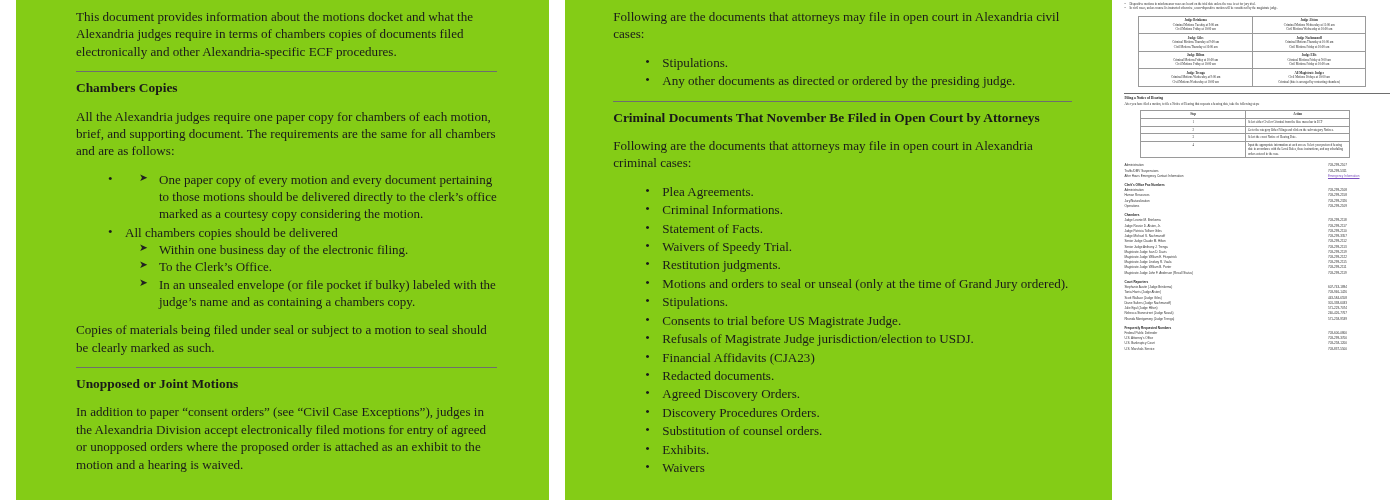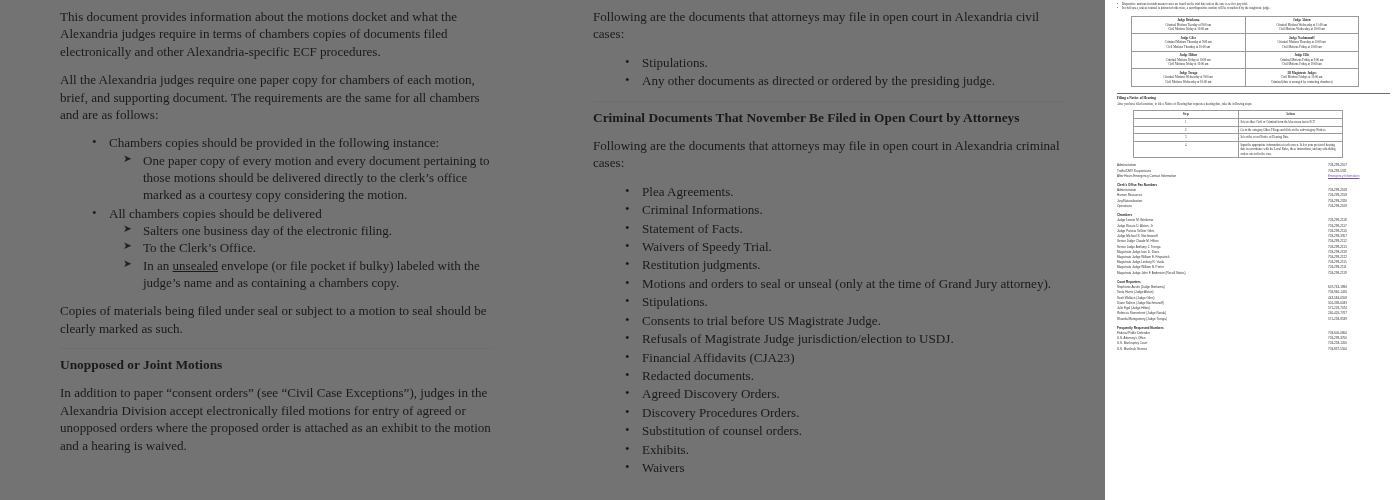--- a/index.html
+++ b/index.html
@@ -8,22 +8,23 @@
     background:#ffffff;
     font-family:"Liberation Serif", serif;
     color:#1a1a1a;
     overflow:hidden;
   }
   .viewer{position:relative;width:1400px;height:500px;display:flex;}
 
   
   .page{
     position:relative;
-    background:#737373;
+    background:#84cc16;
     box-sizing:border-box;
+    margin-left:16px;
   }
   .page-a{width:545px;padding:8px 52px 0 60px;}
   .page-b{width:560px;padding:8px 40px 0 48px;}
 
   p{margin:0 0 11px 0;font-size:13.1px;line-height:1.33;text-align:left;}
 
   h2.section{
     font-size:13.4px;font-weight:bold;margin:0 0 11px 0;
     padding-top:7px;border-top:1.6px solid #6e6e6e;line-height:1.3;
   }
@@ -37,21 +38,21 @@
     content:"\2022";position:absolute;left:2px;top:-1px;font-size:13px;
   }
   ul.lv2{list-style:none;margin:0;padding:0 0 0 14px;}
   ul.lv2>li{
     position:relative;font-size:13px;line-height:1.33;margin:0;
     padding-left:20px;
   }
   ul.lv2>li::before{
     content:"\27A4";position:absolute;left:0;top:0px;font-size:10.5px;color:#222;
   }
-  .u{text-decoration:underline;text-align:right;}
+  .u{text-align:right;}
 
   
   .page-thumb{
     width:295px;box-sizing:border-box;
     padding:2px 10px 0 12px;background:#fff;
     position:relative;
   }
   .t-note{list-style:none;margin:0 0 5px 0;padding:0;}
   .t-note li{
     position:relative;font-size:3.05px;line-height:1.45;padding-left:5px;color:#2b2b2b;
@@ -98,34 +99,34 @@
   .dir .row .val.link{color:#7b4fbe;text-decoration:underline;}
 </style>
 </head>
 <body>
 
 <div class="viewer">
 
   <section class="page page-a">
     <p>This document provides information about the motions docket and what the Alexandria judges require in terms of chambers copies of documents filed electronically and other Alexandria-specific ECF procedures.</p>
 
+    <h2 class="section">Chambers Copies</h2>
 
     <p>All the Alexandria judges require one paper copy for chambers of each motion, brief, and supporting document. The requirements are the same for all chambers and are as follows:</p>
 
     <ul class="lv1">
       <li>
-        <span>Chambers copies should be provided in the following instance:</span>
         <ul class="lv2">
           <li><span>One paper copy of every motion and every document pertaining to those motions should be delivered directly to the clerk’s office marked as a courtesy copy considering the motion.</span></li>
         </ul>
       </li>
       <li>
         <span>All chambers copies should be delivered</span>
         <ul class="lv2">
-          <li><span>Salters one business day of the electronic filing.</span></li>
+          <li><span>Within one business day of the electronic filing.</span></li>
           <li><span>To the Clerk’s Office.</span></li>
           <li><span>In an </span><span class="u">unsealed</span><span> envelope (or file pocket if bulky) labeled with the judge’s name and as containing a chambers copy.</span></li>
         </ul>
       </li>
     </ul>
 
     <p>Copies of materials being filed under seal or subject to a motion to seal should be clearly marked as such.</p>
 
     <h2 class="section">Unopposed or Joint Motions</h2>
 
@@ -144,21 +145,21 @@
     <h2 class="section">Criminal Documents That November Be Filed in Open Court by Attorneys</h2>
 
     <p>Following are the documents that attorneys may file in open court in Alexandria criminal cases:</p>
 
     <ul class="lv1">
       <li><span>Plea Agreements.</span></li>
       <li><span>Criminal Informations.</span></li>
       <li><span>Statement of Facts.</span></li>
       <li><span>Waivers of Speedy Trial.</span></li>
       <li><span>Restitution judgments.</span></li>
-      <li><span>Motions and orders to seal or unseal (only at the time of Grand Jury attorney).</span></li>
+      <li><span>Motions and orders to seal or unseal (only at the time of Grand Jury ordered).</span></li>
       <li><span>Stipulations.</span></li>
       <li><span>Consents to trial before US Magistrate Judge.</span></li>
       <li><span>Refusals of Magistrate Judge jurisdiction/election to USDJ.</span></li>
       <li><span>Financial Affidavits (CJA23)</span></li>
       <li><span>Redacted documents.</span></li>
       <li><span>Agreed Discovery Orders.</span></li>
       <li><span>Discovery Procedures Orders.</span></li>
       <li><span>Substitution of counsel orders.</span></li>
       <li><span>Exhibits.</span></li>
       <li>

